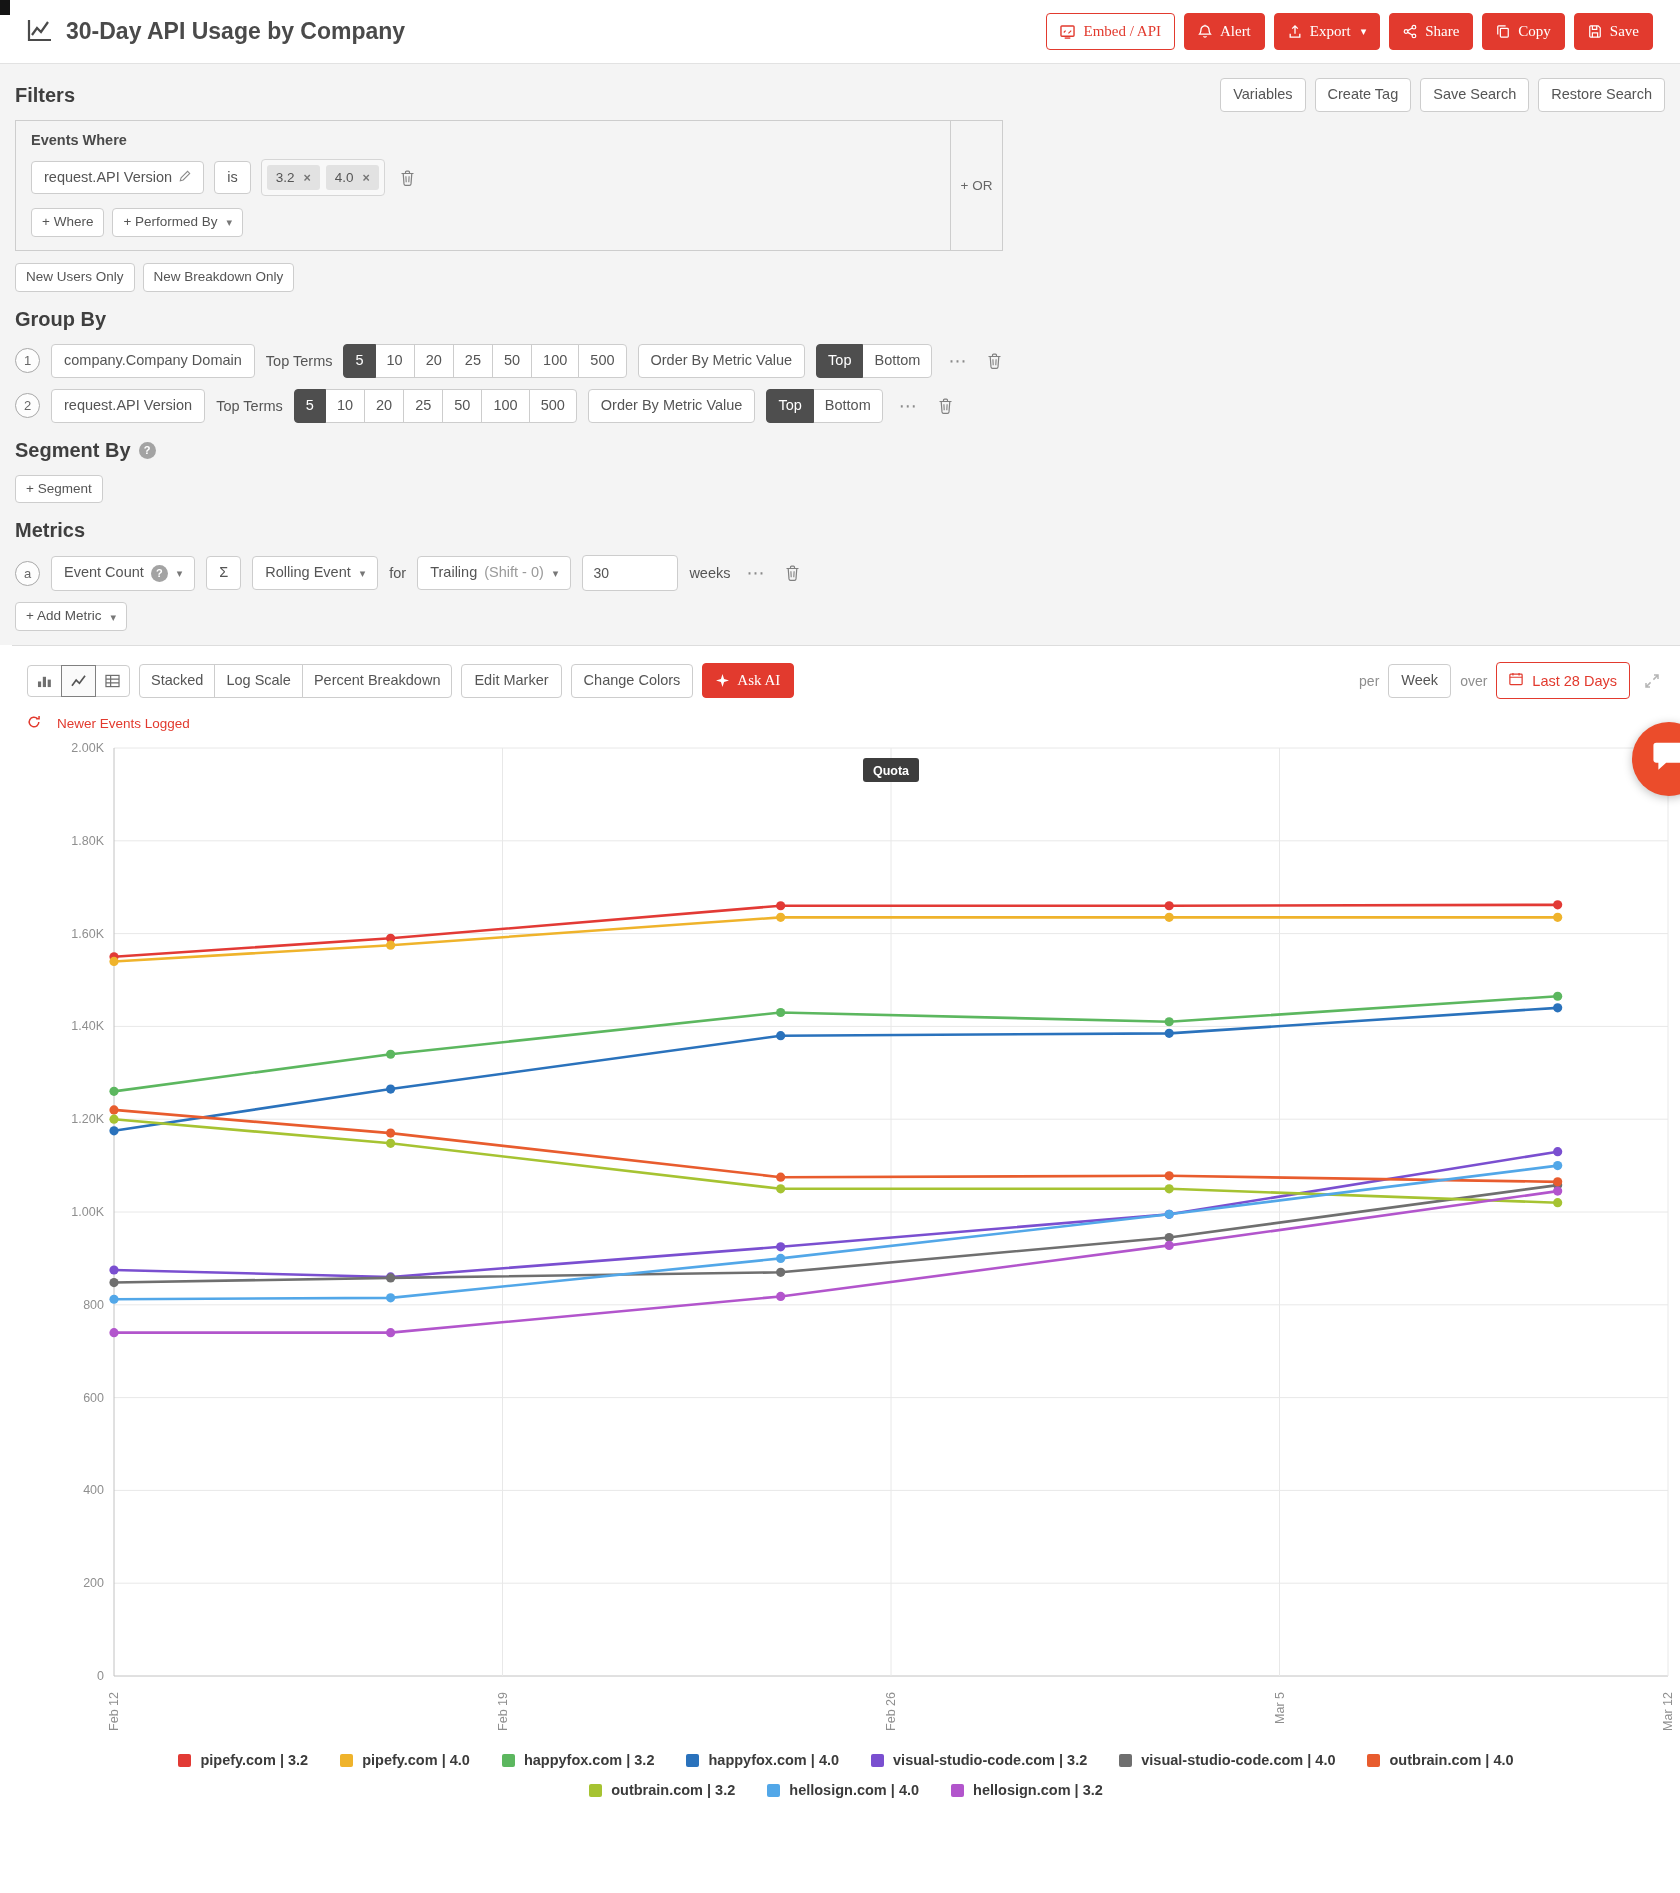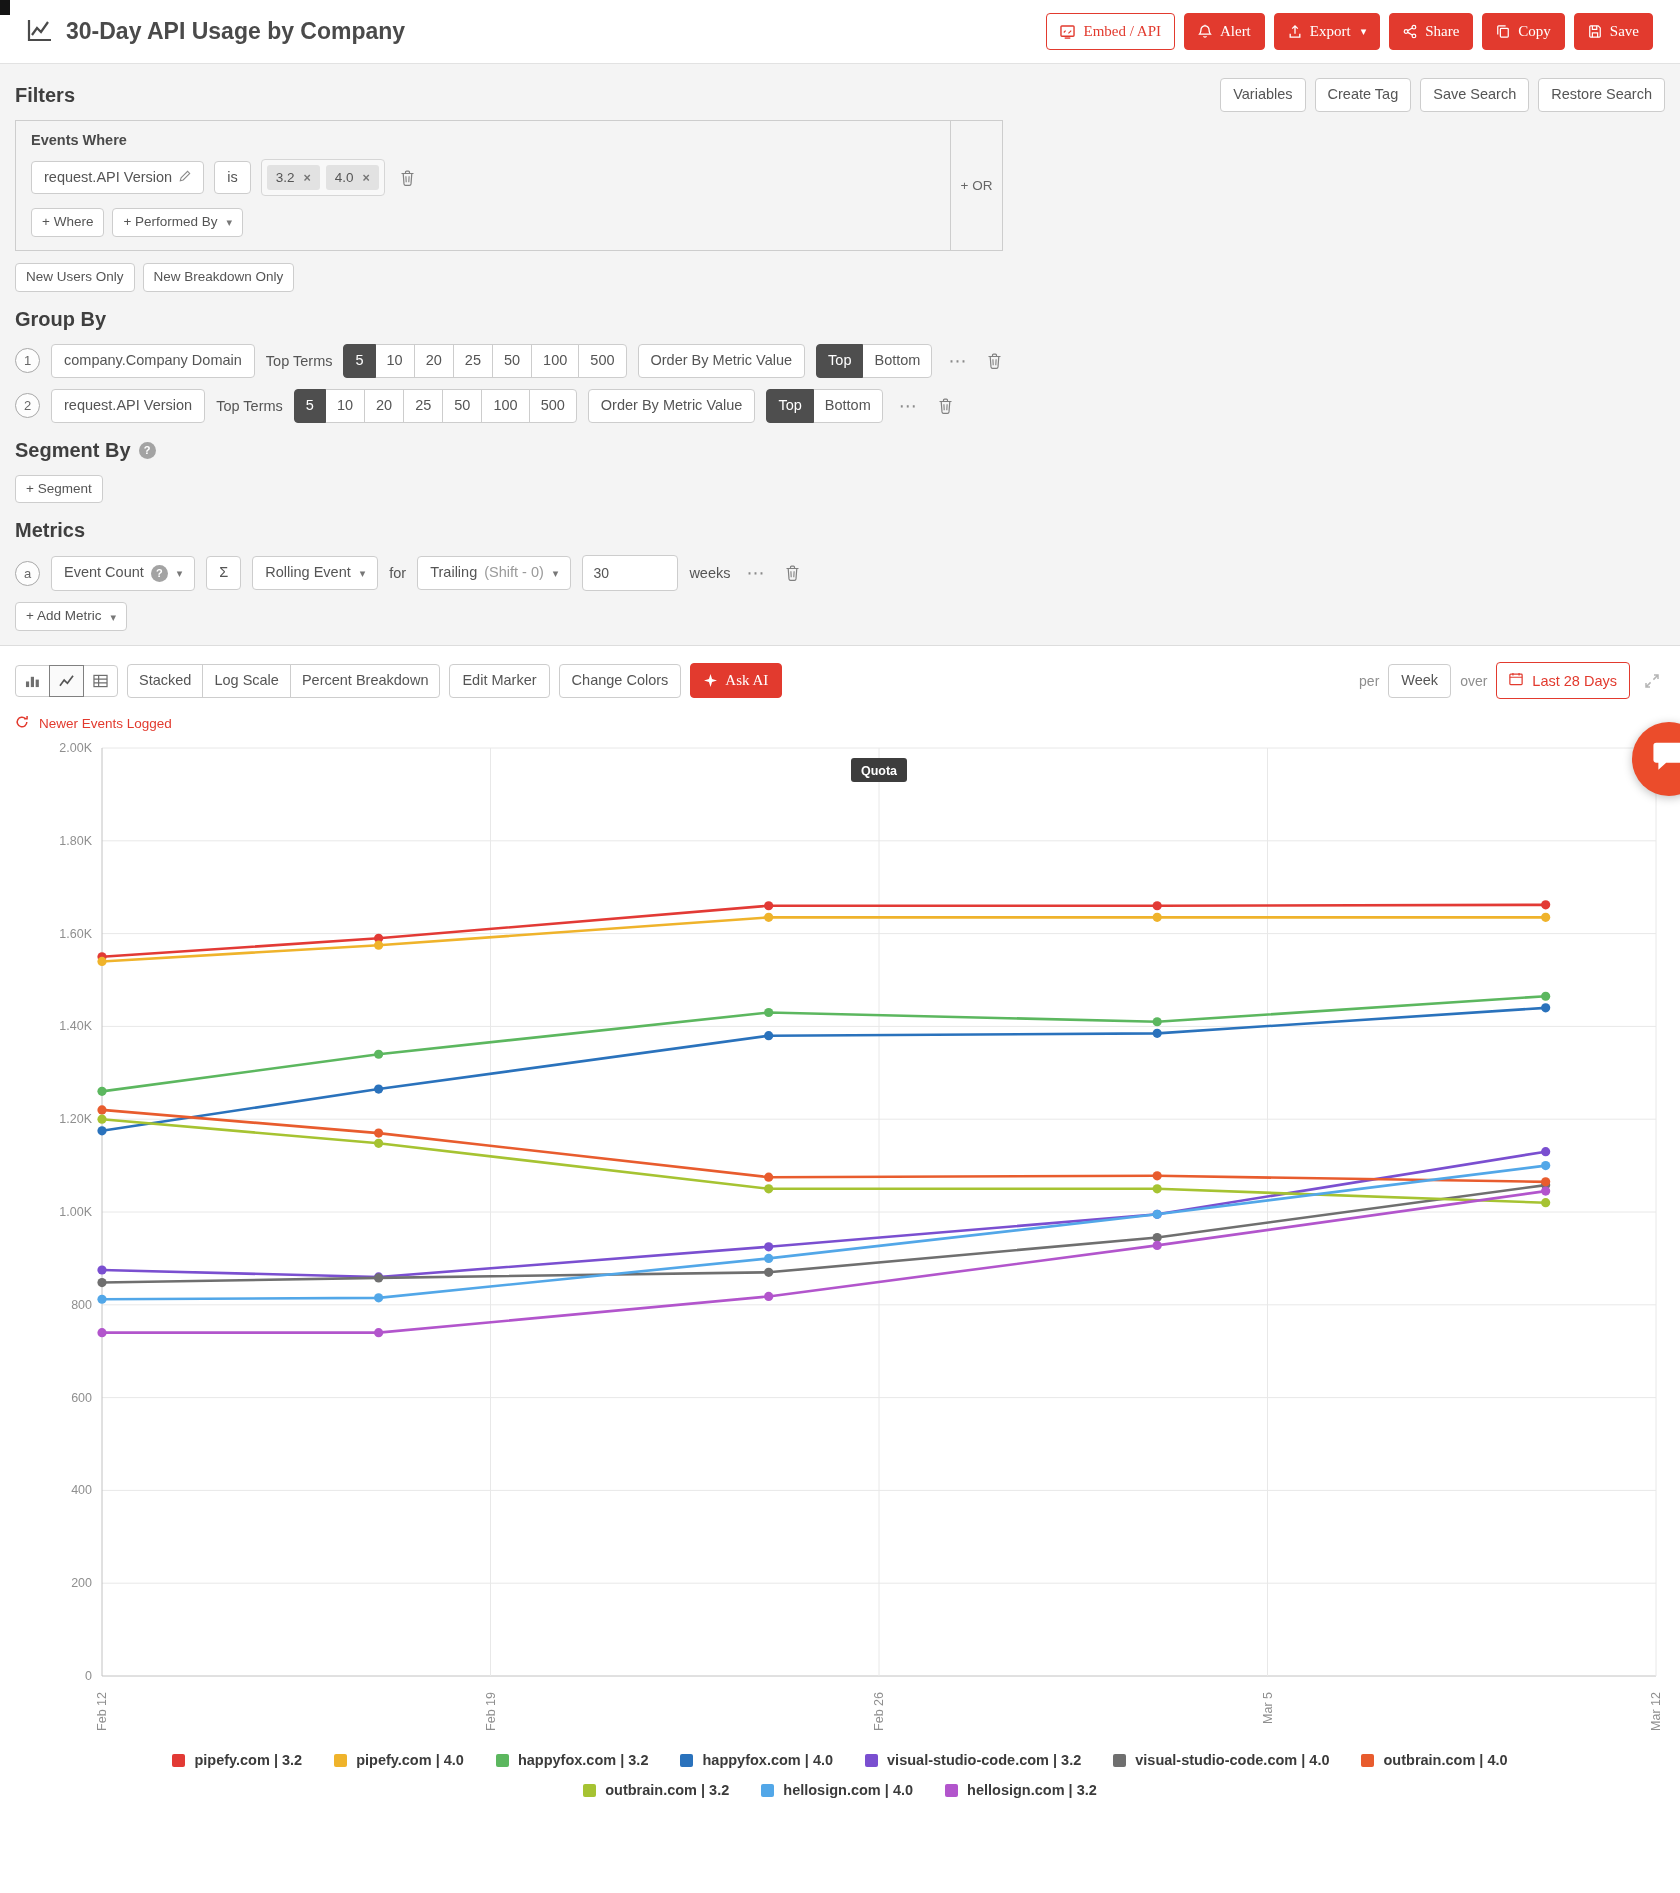--- a/index.html
+++ b/index.html
@@ -56,28 +56,28 @@
   .quick-row{margin-top:12px;display:flex;gap:8px;}
 
   .gb-row{display:flex;align-items:center;gap:11px;margin-bottom:11px;}
   .num-circle{width:25px;height:25px;border:1px solid #a8a8a8;border-radius:50%;display:inline-flex;align-items:center;justify-content:center;font-size:13px;color:#666;background:#fdfdfd;flex:none;}
   .plain-label{font-size:14.5px;color:#555;}
   .muted{color:#9a9a9a;}
   .help-circle{width:17px;height:17px;border-radius:50%;background:#a3a3a3;color:#fff;font-size:11px;display:inline-flex;align-items:center;justify-content:center;font-weight:700;flex:none;}
   .text-input{width:96px;padding:9px 10px;border:1px solid var(--border);border-radius:4px;font-size:14px;color:#555;font-family:inherit;background:#fff;}
 
   
-  .chart-section{background:#fff;border-top:1px solid #ddd;padding:12px 0 20px;position:relative;}
+  .chart-section{background:#fff;border-top:1px solid #ddd;padding:12px 0 20px;position:relative;margin-left:12px;}
   .chart-toolbar{display:flex;align-items:center;gap:9px;padding:4px 15px;}
   .view-group .btn{padding:8px 9px;}
   .active-view{border-color:#808080;background:#fafafa;z-index:1;position:relative;}
   .spacer{flex:1;}
   .per-label{color:#8e8e8e;font-size:14px;}
   .range-btn{border:1px solid var(--red);color:var(--red);background:#fff;display:inline-flex;gap:9px;align-items:center;padding:9px 12px;border-radius:4px;font-size:14.5px;cursor:pointer;font-family:inherit;}
-  .refresh-row{display:inline-flex;align-items:center;gap:10px;color:var(--red);font-size:13.5px;padding:12px 15px 4px;cursor:pointer;}
+  .refresh-row{display:inline-flex;align-items:center;gap:16px;color:var(--red);font-size:13.5px;padding:12px 15px 4px;cursor:pointer;}
   .chart-wrap{padding:0 10px;position:relative;}
   #chart-svg{display:block;width:1660px;height:1014px;}
   svg text{font-family:"Liberation Sans",sans-serif;}
 
   .legend{display:flex;justify-content:center;gap:32px;margin-top:2px;}
   .legend+.legend{margin-top:14px;}
   .legend-item{display:flex;align-items:center;gap:9px;font-size:14.5px;font-weight:700;color:#3b3b3b;cursor:pointer;}
   .swatch{width:13px;height:13px;border-radius:2px;display:inline-block;flex:none;}
 
   .chat-bubble{position:absolute;right:-26px;top:76px;width:74px;height:74px;border-radius:50%;background:#eb4c2b;display:flex;align-items:center;justify-content:center;box-shadow:0 2px 10px rgba(0,0,0,.25);z-index:6;cursor:pointer;}

